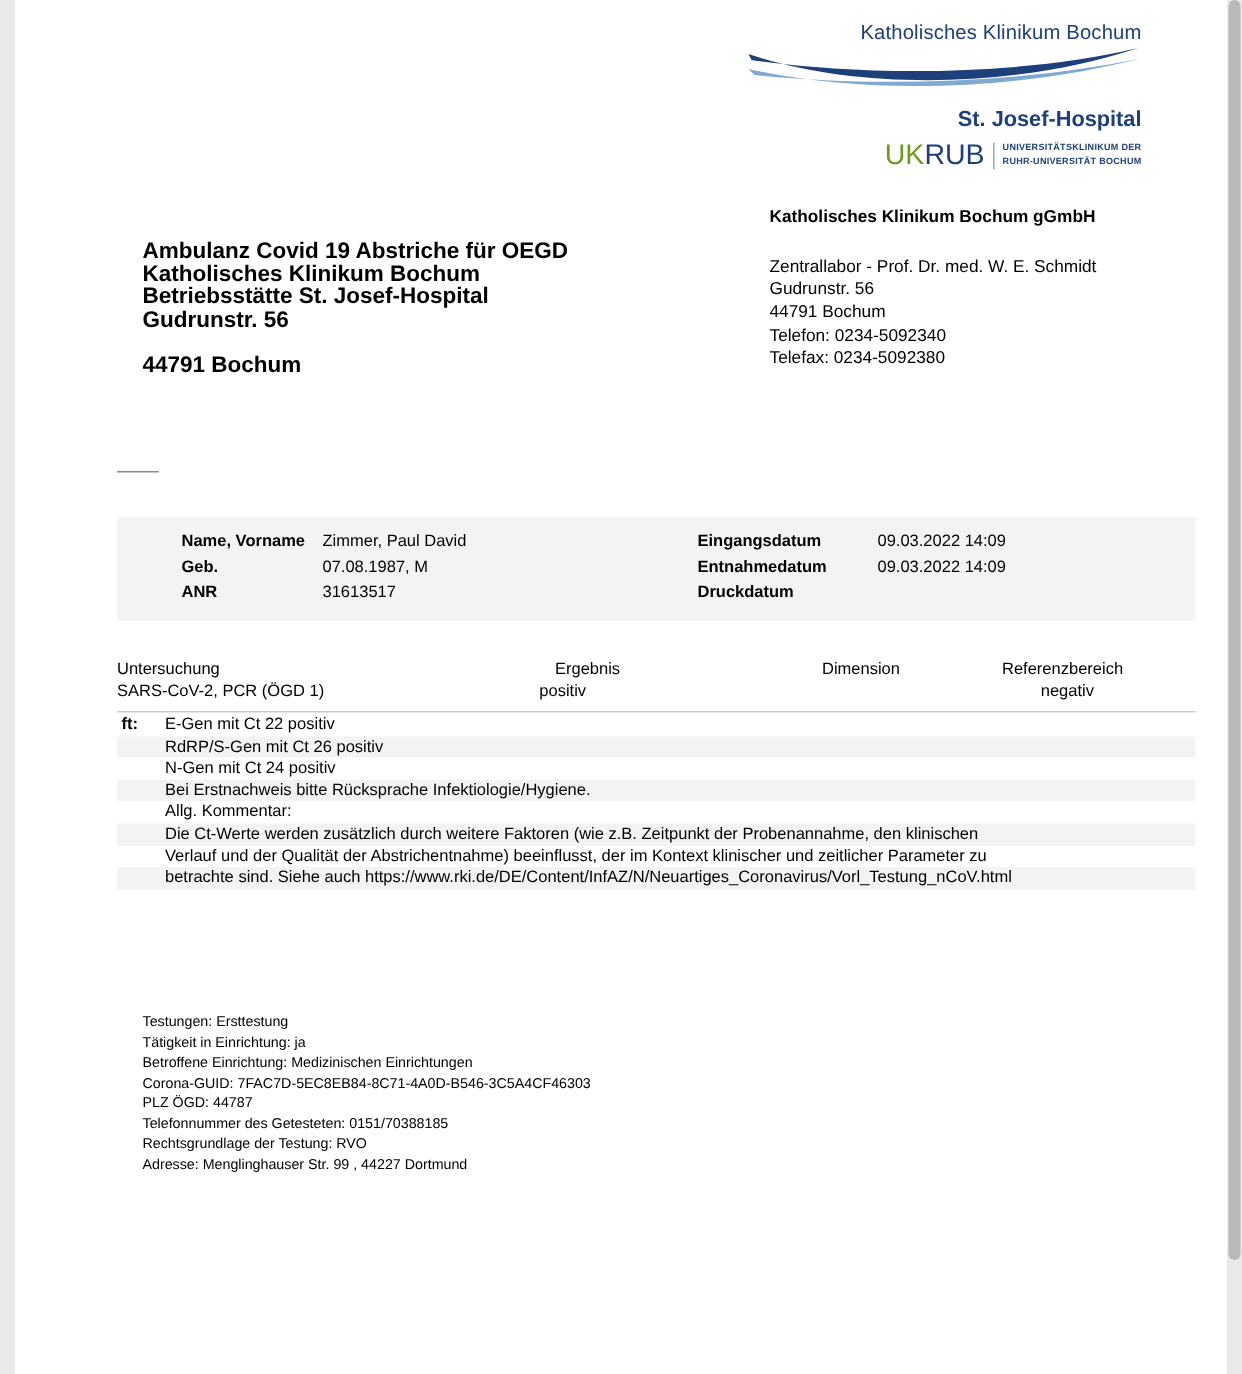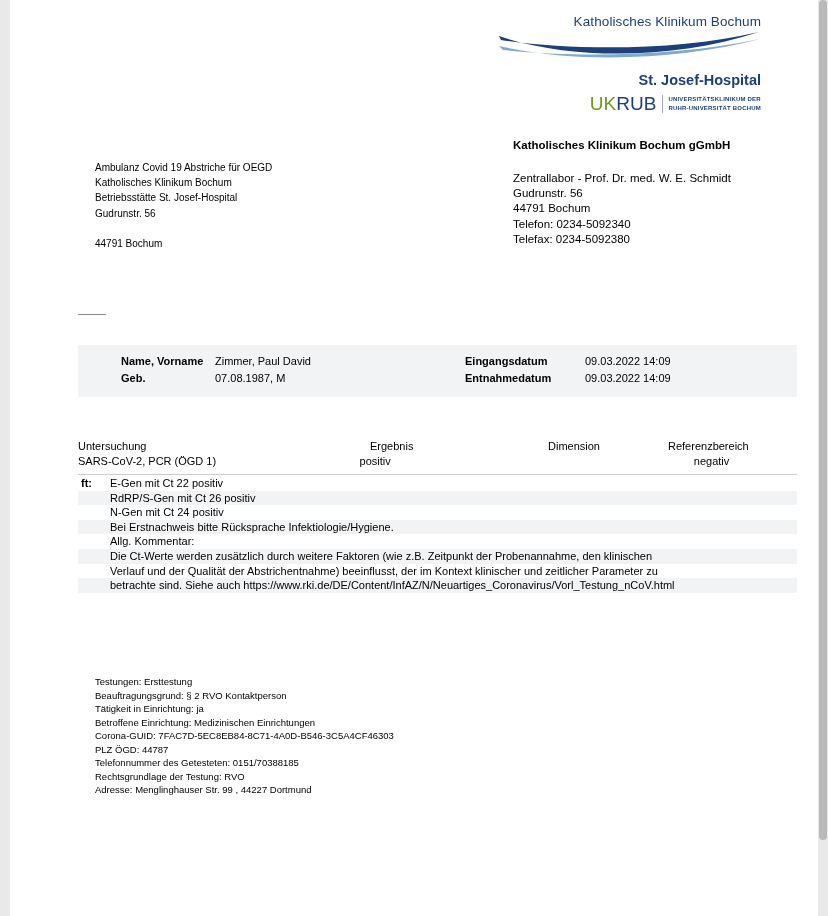--- a/index.html
+++ b/index.html
@@ -107,23 +107,24 @@
   .right-head .strong {
     font-weight: bold;
     margin-bottom: 20px;
   }
   .right-head .line { line-height: 15.2px; }
 
   .left-addr {
     position: absolute;
     left: 85px;
     top: 160px;
-    font-size: 10px;
+    font-size: 15px;
     color: #000;
     line-height: 15.2px;
+    font-weight: bold;
   }
   .left-addr .gap { height: 15px; }
 
   .hr-short {
     position: absolute;
     left: 68px;
     top: 314px;
     width: 28px;
     border-top: 1px solid #8a8a8a;
   }
@@ -265,20 +266,26 @@
         <div class="pt-value">Zimmer, Paul David</div>
         <div class="pt-label2">Eingangsdatum</div>
         <div class="pt-value2">09.03.2022 14:09</div>
       </div>
       <div class="patient-row">
         <div class="pt-label">Geb.</div>
         <div class="pt-value">07.08.1987, M</div>
         <div class="pt-label2">Entnahmedatum</div>
         <div class="pt-value2">09.03.2022 14:09</div>
       </div>
+      <div class="patient-row">
+        <div class="pt-label">ANR</div>
+        <div class="pt-value">31613517</div>
+        <div class="pt-label2">Druckdatum</div>
+        <div class="pt-value2"></div>
+      </div>
     </div>
 
     <div class="res-header">
       <div class="c1">Untersuchung</div>
       <div class="c2">Ergebnis</div>
       <div class="c3">Dimension</div>
       <div class="c4">Referenzbereich</div>
     </div>
 
     <div class="res-row">
@@ -318,21 +325,20 @@
         <div class="cmt-text">Verlauf und der Qualität der Abstrichentnahme) beeinflusst, der im Kontext klinischer und zeitlicher Parameter zu</div>
       </div>
       <div class="cmt-line alt">
         <div class="cmt-key"></div>
         <div class="cmt-text">betrachte sind. Siehe auch https://www.rki.de/DE/Content/InfAZ/N/Neuartiges_Coronavirus/Vorl_Testung_nCoV.html</div>
       </div>
     </div>
 
     <div class="footer-info">
       <div>Testungen: Ersttestung</div>
-      <div>Beauftragungsgrund: § 2 RVO Kontaktperson</div>
       <div>Tätigkeit in Einrichtung: ja</div>
       <div>Betroffene Einrichtung: Medizinischen Einrichtungen</div>
       <div>Corona-GUID: 7FAC7D-5EC8EB84-8C71-4A0D-B546-3C5A4CF46303</div>
       <div>PLZ ÖGD: 44787</div>
       <div>Telefonnummer des Getesteten: 0151/70388185</div>
       <div>Rechtsgrundlage der Testung: RVO</div>
       <div>Adresse: Menglinghauser Str. 99 , 44227 Dortmund</div>
     </div>
 
   </div>

